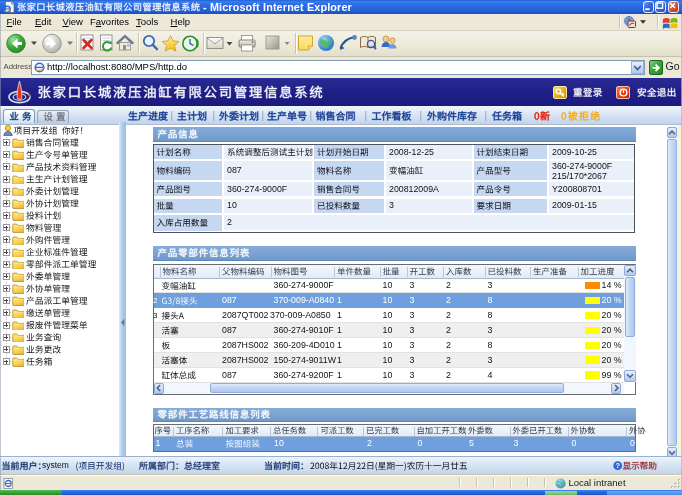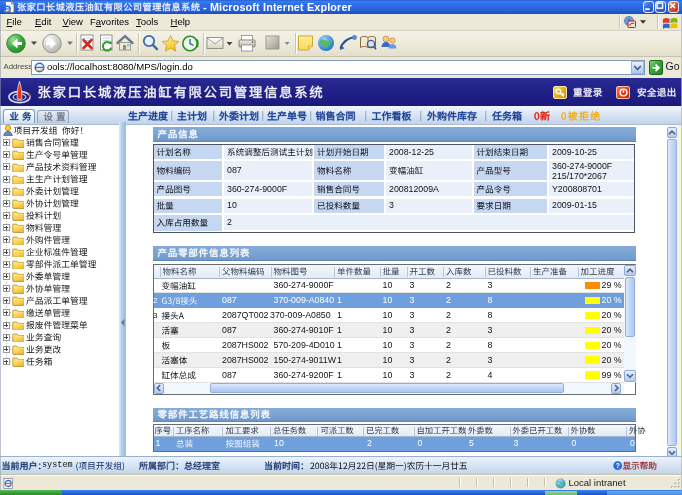--- a/index.html
+++ b/index.html
@@ -185,21 +185,21 @@
     <path d="M8.5 14.5c0-2.7 1.8-4.5 4-4.5s4 1.8 4 4.5z" fill="#6a9ae0"></path>
   </svg>
 <div style="position:absolute;left:0px;top:57px;width:682px;height:19px;background:#ece9d8;"></div>
 <div style="position:absolute;left:3.5px;top:60.6px;font-size:7.8px;color:#4a4a42;white-space:pre;line-height:11.7px;">Address</div>
 <div style="position:absolute;left:30.5px;top:59.5px;width:614px;height:15.5px;background:#fff;border:1px solid #7f9db9;box-sizing:border-box;"></div>
 <svg style="position:absolute;left:33.5px;top:61.5px;" width="11" height="11" viewBox="0 0 11 11">
     <circle cx="5.5" cy="5.5" r="4.3" fill="#eef4fc" stroke="#3a6ad0" stroke-width="1.6"></circle>
     <path d="M1.4 5.4h8.2" stroke="#3a6ad0" stroke-width="1.3"></path>
     <path d="M0.8 7.4C3 9.6 8.6 8.4 10.6 4.6" stroke="#d8a22c" stroke-width="1" fill="none"></path>
   </svg>
-<div style="position:absolute;left:47px;top:59.9px;font-size:9.5px;color:#000;white-space:pre;line-height:14.25px;">ools://localhost:8080/MPS/login.do</div>
+<div style="position:absolute;left:47px;top:59.9px;font-size:9.5px;color:#000;white-space:pre;line-height:14.25px;">http://localhost:8080/MPS/http.do</div>
 <div style="position:absolute;left:631px;top:60.5px;width:13px;height:13.8px;background:linear-gradient(180deg,#eaf1fd,#c8dafa 50%,#b0c8f0);border:1px solid #9ab4e0;box-sizing:border-box;"></div>
 <svg style="position:absolute;left:633px;top:64.5px;" width="9" height="7" viewBox="0 0 9 7">
     <path d="M1.2 1L4.5 4.6L7.8 1" fill="none" stroke="#3a5a8a" stroke-width="1.5"></path>
   </svg>
 <div style="position:absolute;left:649px;top:60px;width:13.5px;height:14.5px;background:linear-gradient(135deg,#8ad08a 0%,#3aa43a 45%,#1e8a1e 100%);border:1px solid #1a6a1a;border-radius:2px;box-sizing:border-box;"></div>
 <svg style="position:absolute;left:650.5px;top:62.5px;" width="11" height="10" viewBox="0 0 11 10">
     <path d="M1.5 4.8h5M4.5 1.6l3.5 3.2-3.5 3.2" fill="none" stroke="#fff" stroke-width="1.7"></path>
   </svg>
 <div style="position:absolute;left:665.5px;top:59.1px;font-size:10.5px;color:#1a1a1a;white-space:pre;line-height:15.75px;">Go</div>
 <div style="position:absolute;left:0px;top:76px;width:682px;height:30.3px;background:#ece9d8;"></div>
@@ -579,21 +579,21 @@
 <div style="position:absolute;left:484.5px;top:266.5px;width:1px;height:10px;background:#b9c6d8;"></div>
 <div style="position:absolute;left:530px;top:266.5px;width:1px;height:10px;background:#b9c6d8;"></div>
 <div style="position:absolute;left:577.5px;top:266.5px;width:1px;height:10px;background:#b9c6d8;"></div>
 <div style="position:absolute;left:153.5px;top:292.4px;width:470px;height:1px;background:#e2e2e2;"></div>
 <div style="position:absolute;left:273.5px;top:279.3px;font-size:8.8px;color:#111111;white-space:pre;line-height:13.200000000000001px;">360-274-9000F</div>
 <div style="position:absolute;left:382.5px;top:279.3px;font-size:8.8px;color:#111111;white-space:pre;line-height:13.200000000000001px;">10</div>
 <div style="position:absolute;left:409.5px;top:279.3px;font-size:8.8px;color:#111111;white-space:pre;line-height:13.200000000000001px;">3</div>
 <div style="position:absolute;left:446px;top:279.3px;font-size:8.8px;color:#111111;white-space:pre;line-height:13.200000000000001px;">2</div>
 <div style="position:absolute;left:487.5px;top:279.3px;font-size:8.8px;color:#111111;white-space:pre;line-height:13.200000000000001px;">3</div>
 <div style="position:absolute;left:584.5px;top:281.95px;width:15.5px;height:7.5px;background:#ff8c00;"></div>
-<div style="position:absolute;left:601.5px;top:279.3px;font-size:8.8px;color:#111111;white-space:pre;line-height:13.200000000000001px;">29 %</div>
+<div style="position:absolute;left:601.5px;top:279.3px;font-size:8.8px;color:#111111;white-space:pre;line-height:13.200000000000001px;">14 %</div>
 <div style="position:absolute;left:153.5px;top:293.4px;width:481.5px;height:14.9px;background:#6f9fdd;"></div>
 <div style="position:absolute;left:153.0px;top:294.8px;font-size:8px;color:#ffffff;white-space:pre;line-height:12.0px;">2</div>
 <div style="position:absolute;left:222px;top:294.2px;font-size:8.8px;color:#ffffff;white-space:pre;line-height:13.200000000000001px;">087</div>
 <div style="position:absolute;left:273.5px;top:294.2px;font-size:8.8px;color:#ffffff;white-space:pre;line-height:13.200000000000001px;">370-009-A0840</div>
 <div style="position:absolute;left:337px;top:294.2px;font-size:8.8px;color:#ffffff;white-space:pre;line-height:13.200000000000001px;">1</div>
 <div style="position:absolute;left:382.5px;top:294.2px;font-size:8.8px;color:#ffffff;white-space:pre;line-height:13.200000000000001px;">10</div>
 <div style="position:absolute;left:409.5px;top:294.2px;font-size:8.8px;color:#ffffff;white-space:pre;line-height:13.200000000000001px;">3</div>
 <div style="position:absolute;left:446px;top:294.2px;font-size:8.8px;color:#ffffff;white-space:pre;line-height:13.200000000000001px;">2</div>
 <div style="position:absolute;left:487.5px;top:294.2px;font-size:8.8px;color:#ffffff;white-space:pre;line-height:13.200000000000001px;">8</div>
 <div style="position:absolute;left:584.5px;top:296.84999999999997px;width:15.5px;height:7.5px;background:#ffff00;"></div>
@@ -615,21 +615,21 @@
 <div style="position:absolute;left:273.5px;top:324.0px;font-size:8.8px;color:#111111;white-space:pre;line-height:13.200000000000001px;">360-274-9010F</div>
 <div style="position:absolute;left:337px;top:324.0px;font-size:8.8px;color:#111111;white-space:pre;line-height:13.200000000000001px;">1</div>
 <div style="position:absolute;left:382.5px;top:324.0px;font-size:8.8px;color:#111111;white-space:pre;line-height:13.200000000000001px;">10</div>
 <div style="position:absolute;left:409.5px;top:324.0px;font-size:8.8px;color:#111111;white-space:pre;line-height:13.200000000000001px;">3</div>
 <div style="position:absolute;left:446px;top:324.0px;font-size:8.8px;color:#111111;white-space:pre;line-height:13.200000000000001px;">2</div>
 <div style="position:absolute;left:487.5px;top:324.0px;font-size:8.8px;color:#111111;white-space:pre;line-height:13.200000000000001px;">3</div>
 <div style="position:absolute;left:584.5px;top:326.65px;width:15.5px;height:7.5px;background:#ffff00;"></div>
 <div style="position:absolute;left:601.5px;top:324.0px;font-size:8.8px;color:#111111;white-space:pre;line-height:13.200000000000001px;">20 %</div>
 <div style="position:absolute;left:153.5px;top:352.0px;width:470px;height:1px;background:#e2e2e2;"></div>
 <div style="position:absolute;left:222px;top:338.9px;font-size:8.8px;color:#111111;white-space:pre;line-height:13.200000000000001px;">2087HS002</div>
-<div style="position:absolute;left:273.5px;top:338.9px;font-size:8.8px;color:#111111;white-space:pre;line-height:13.200000000000001px;">570-209-4D010</div>
+<div style="position:absolute;left:273.5px;top:338.9px;font-size:8.8px;color:#111111;white-space:pre;line-height:13.200000000000001px;">360-209-4D010</div>
 <div style="position:absolute;left:337px;top:338.9px;font-size:8.8px;color:#111111;white-space:pre;line-height:13.200000000000001px;">1</div>
 <div style="position:absolute;left:382.5px;top:338.9px;font-size:8.8px;color:#111111;white-space:pre;line-height:13.200000000000001px;">10</div>
 <div style="position:absolute;left:409.5px;top:338.9px;font-size:8.8px;color:#111111;white-space:pre;line-height:13.200000000000001px;">3</div>
 <div style="position:absolute;left:446px;top:338.9px;font-size:8.8px;color:#111111;white-space:pre;line-height:13.200000000000001px;">2</div>
 <div style="position:absolute;left:487.5px;top:338.9px;font-size:8.8px;color:#111111;white-space:pre;line-height:13.200000000000001px;">8</div>
 <div style="position:absolute;left:584.5px;top:341.55px;width:15.5px;height:7.5px;background:#ffff00;"></div>
 <div style="position:absolute;left:601.5px;top:338.9px;font-size:8.8px;color:#111111;white-space:pre;line-height:13.200000000000001px;">20 %</div>
 <div style="position:absolute;left:153.5px;top:353.0px;width:481.5px;height:14.9px;background:#efefef;"></div>
 <div style="position:absolute;left:153.5px;top:366.9px;width:470px;height:1px;background:#e2e2e2;"></div>
 <div style="position:absolute;left:222px;top:353.8px;font-size:8.8px;color:#111111;white-space:pre;line-height:13.200000000000001px;">2087HS002</div>
@@ -697,21 +697,21 @@
 <div style="position:absolute;left:666.5px;top:127px;width:10.5px;height:10.5px;background:linear-gradient(180deg,#e6eefb,#c6d8f5 60%,#b2c8ee);border:1px solid #8fa8d8;border-radius:2px;box-sizing:border-box;"></div>
 <svg style="position:absolute;left:668px;top:129.8px" width="8" height="6">
     <path d="M1 4.2L4 1.2L7 4.2" fill="none" stroke="#4c6185" stroke-width="1.6"></path>
   </svg>
 <div style="position:absolute;left:667px;top:138.5px;width:9.5px;height:307px;background:linear-gradient(90deg,#dfeafc,#c6d8f6 50%,#b2c8ee);border:1px solid #98b2e0;border-radius:2px;box-sizing:border-box;"></div>
 <div style="position:absolute;left:666.5px;top:447px;width:10.5px;height:10.5px;background:linear-gradient(180deg,#e6eefb,#c6d8f5 60%,#b2c8ee);border:1px solid #8fa8d8;border-radius:2px;box-sizing:border-box;"></div>
 <svg style="position:absolute;left:668px;top:450px" width="8" height="6">
     <path d="M1 1.2L4 4.2L7 1.2" fill="none" stroke="#4c6185" stroke-width="1.6"></path>
   </svg>
 <div style="position:absolute;left:0px;top:456px;width:682px;height:18px;background:linear-gradient(180deg,#eef4fc 0%,#d8e5f5 45%,#c2d5ec 100%);border-top:1px solid #9ab0d0;box-sizing:border-box;"></div>
-<div style="position:absolute;left:42px;top:459.4px;font-size:8.5px;color:#111;white-space:pre;line-height:12.75px;font-family:Liberation Mono, monospace;">system</div>
+<div style="position:absolute;left:42px;top:459.4px;font-size:8.5px;color:#111;white-space:pre;line-height:12.75px;font-family:Liberation Sans, sans-serif;">system</div>
 <svg style="position:absolute;left:612.8px;top:461.2px;" width="9.5" height="9.5" viewBox="0 0 9.5 9.5">
     <circle cx="4.7" cy="4.7" r="4.4" fill="#2a6ad8"></circle>
     <text x="4.7" y="7.4" font-size="7.5" font-family="Liberation Sans" font-weight="bold" fill="#fff" text-anchor="middle">?</text>
   </svg>
 <div style="position:absolute;left:0px;top:474px;width:682px;height:16.5px;background:#ece9d8;border-top:1px solid #c5c1ad;box-sizing:border-box;"></div>
 <div style="position:absolute;left:0px;top:475px;width:682px;height:1px;background:#fff;"></div>
 <svg style="position:absolute;left:3px;top:477.5px;" width="11" height="11" viewBox="0 0 11 11">
     <rect x="1" y="0.5" width="8.5" height="10" fill="#fff" stroke="#889" stroke-width="0.8"></rect>
     <circle cx="5.2" cy="5.5" r="3" fill="none" stroke="#3a6ad0" stroke-width="1.3"></circle>
     <path d="M2.4 5.4h5.8" stroke="#3a6ad0" stroke-width="1"></path>

